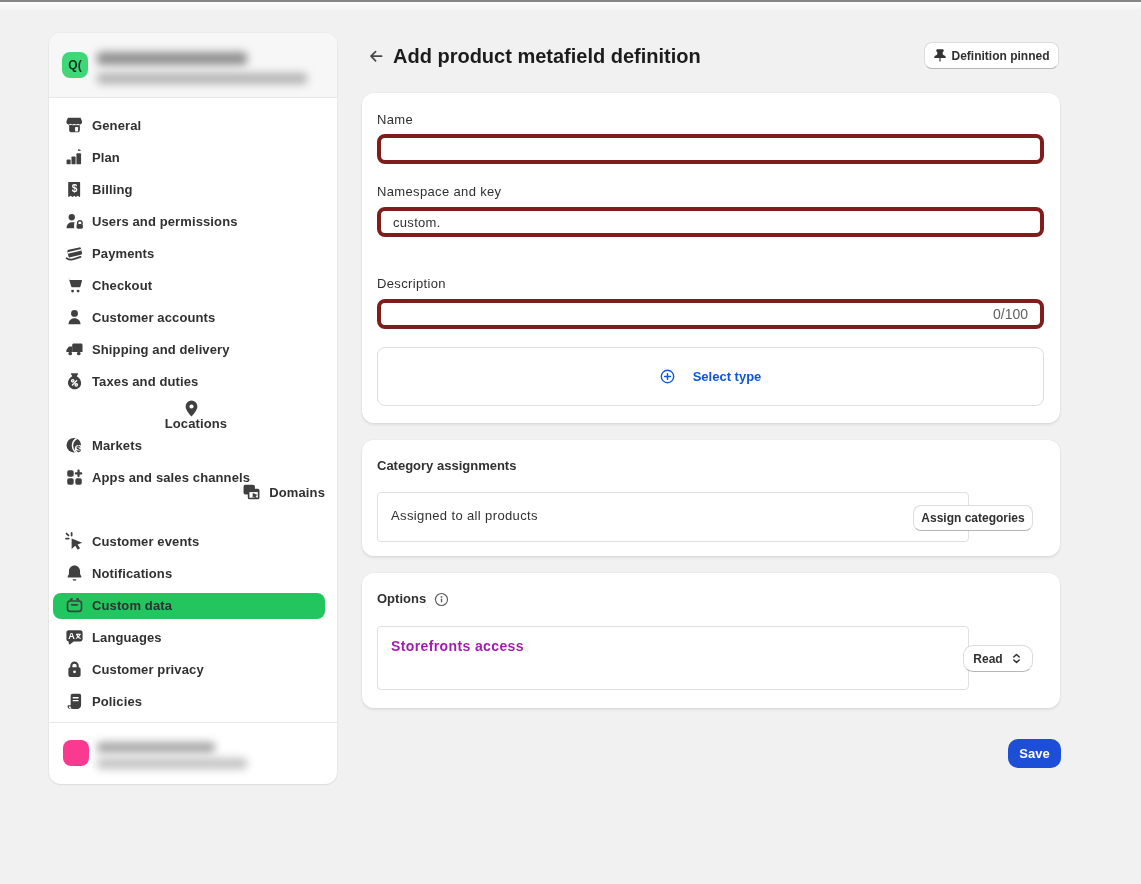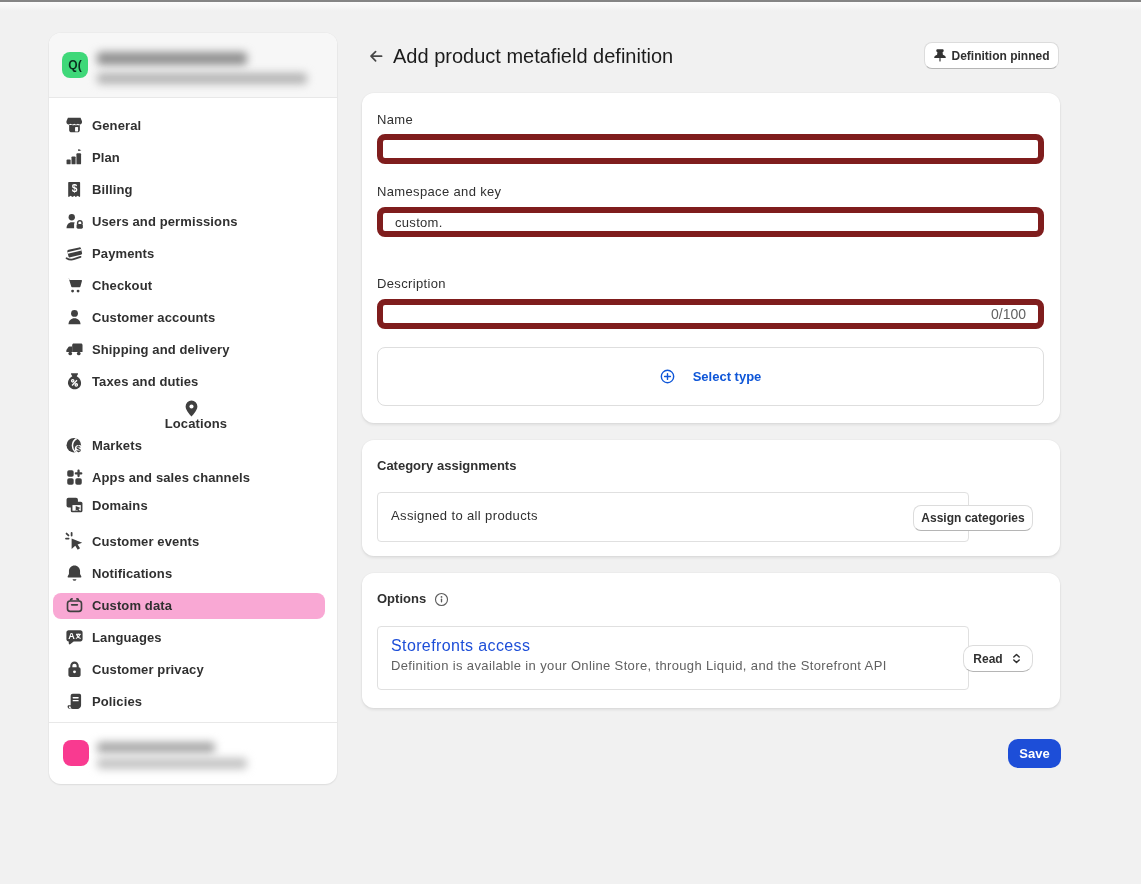--- a/index.html
+++ b/index.html
@@ -10,36 +10,36 @@
 .topfade { position:absolute; left:0; top:2px; width:1141px; height:9px; background:linear-gradient(#fdfdfd,#f1f1f1); }
 
 .side { position:absolute; left:49px; top:33px; width:288px; height:751px; background:#fff; border-radius:12px; box-shadow:0 1px 2px rgba(0,0,0,.07), 0 0 0 1px rgba(0,0,0,.02); }
 .shead { position:absolute; left:0; top:0; width:288px; height:65px; background:#f7f7f7; border-bottom:1px solid #e8e8e8; border-radius:12px 12px 0 0; }
 .gavatar { position:absolute; left:13px; top:19px; width:26px; height:26px; border-radius:8px; background:#3fd879; color:#0b2f1f; font-size:12px; font-weight:700; display:flex; align-items:center; justify-content:center; }
 .blur1 { position:absolute; left:48px; top:19px; width:150px; height:13px; background:#8f8f8f; border-radius:4px; filter:blur(4px); }
 .blur2 { position:absolute; left:48px; top:40px; width:210px; height:11px; background:#b3b3b3; border-radius:4px; filter:blur(4px); }
 .nav { position:absolute; left:0; top:66px; width:288px; }
 .row { position:absolute; left:4px; width:272px; height:26px; display:flex; align-items:center; padding-left:14px; border-radius:8px; color:#303030; font-size:13px; font-weight:600; letter-spacing:.12px; }
 .row svg { flex:0 0 auto; margin-right:10px; display:block; transform:scale(1.28); }
-.row.sel { background:#f9a8d4; }
+.row.sel { background:#22c55e; }
 .sfoot { position:absolute; left:0; top:689px; width:288px; height:62px; border-top:1px solid #e8e8e8; }
 .pavatar { position:absolute; left:14px; top:17px; width:26px; height:26px; border-radius:8px; background:#f93a90; }
 .blur3 { position:absolute; left:48px; top:19px; width:118px; height:11px; background:#a6a6a6; border-radius:4px; filter:blur(4px); }
 .blur4 { position:absolute; left:48px; top:35px; width:150px; height:11px; background:#c2c2c2; border-radius:4px; filter:blur(4px); }
 
 .backarrow { position:absolute; left:368px; top:49px; }
-h1 { position:absolute; left:393px; top:44px; font-size:20px; line-height:24px; font-weight:400; color:#1c1c1c; letter-spacing:0; }
+h1 { position:absolute; left:393px; top:44px; font-size:20px; line-height:24px; font-weight:700; color:#1c1c1c; letter-spacing:0; }
 .btn { background:#fff; border:1px solid #dcdcdc; border-bottom-color:#b5b5b5; border-radius:8px; display:flex; align-items:center; justify-content:center; color:#303030; font-weight:600; font-family:"Liberation Sans",sans-serif; }
 .pinned { position:absolute; left:924px; top:42px; width:135px; height:27px; font-size:12px; gap:6px; }
 .card { position:absolute; left:362px; width:698px; background:#fff; border-radius:12px; box-shadow:0 2px 3px rgba(0,0,0,.08), 0 0 0 1px rgba(0,0,0,.02); }
 .c1 { top:93px; height:330px; }
 .c2 { top:440px; height:116px; }
 .c3 { top:573px; height:135px; }
 .lab { position:absolute; left:15px; font-size:13px; line-height:20px; color:#303030; letter-spacing:0.35px; }
-.inp { position:absolute; left:15px; width:667px; height:30px; border:6px solid #7f1d1d; border-radius:8px; background:#fff; font-size:13px; color:#303030; display:flex; align-items:center; padding:0 12px; letter-spacing:0.3px; }
+.inp { position:absolute; left:15px; width:667px; height:30px; border:4px solid #7f1d1d; border-radius:8px; background:#fff; font-size:13px; color:#303030; display:flex; align-items:center; padding:0 12px; letter-spacing:0.3px; }
 .help { position:absolute; left:15px; font-size:13px; line-height:20px; color:#616161; letter-spacing:0; }
 .selbox { position:absolute; left:15px; top:254px; width:667px; height:59px; border:1px solid #dedede; border-radius:8px; display:flex; align-items:center; justify-content:center; gap:18px; color:#0e56d8; font-size:13px; font-weight:700; }
 .ctitle { position:absolute; left:15px; top:16px; font-size:13px; line-height:20px; font-weight:700; color:#303030; display:flex; align-items:center; gap:8px;text-align:center; }
 .ibox { position:absolute; left:15px; width:592px; border:1px solid #e0e0e0; border-radius:4px; }
 .save { position:absolute; left:1008px; top:739px; width:53px; height:29px; background:#1d4ed8; color:#fff; border-radius:10px; font-size:13px; font-weight:700; display:flex; align-items:center; justify-content:center; }
 </style>
 </head>
 <body>
 <div id="page">
   <div class="topbar"></div>
@@ -162,21 +162,21 @@
           <svg width="15" height="15" viewBox="0 0 14 14">
             <g fill="#404040">
               <rect x="1.7" y="1.7" width="4.7" height="4.7" rx="1.3"></rect>
               <rect x="1.7" y="7.6" width="4.7" height="4.7" rx="1.3"></rect>
               <rect x="7.6" y="7.6" width="4.7" height="4.7" rx="1.3"></rect>
               <path d="M9.95 1.2c.46 0 .83.37.83.83v1.14h1.14a.83.83 0 0 1 0 1.66h-1.14v1.14a.83.83 0 0 1-1.66 0V4.83H7.98a.83.83 0 0 1 0-1.66h1.14V2.03c0-.46.37-.83.83-.83z"></path>
             </g>
           </svg>
           <span>Apps and sales channels</span>
         </div>
-        <div class="row" style="top: 393px;">
+        <div class="row" style="top: 380px; justify-content: flex-end;">
           <svg width="15" height="15" viewBox="0 0 14 14">
             <rect x="1.2" y="1.4" width="8.3" height="7" rx="1.4" fill="#404040"></rect>
             <rect x="4.3" y="4.3" width="8.5" height="7.7" rx="1.2" fill="#404040"></rect>
             <rect x="5.5" y="6.7" width="6.1" height="4.1" fill="#fff"></rect>
             <path d="M7.9 7.3l3.6 1.45-1.6.72 1.05 1.55-1.1.68-1-1.55-1 1.05z" fill="#404040"></path>
           </svg>
           <span>Domains</span>
         </div>
         <div class="row" style="top: 429.5px;">
           <svg width="15" height="15" viewBox="0 0 14 14">
@@ -287,22 +287,21 @@
 
   <div class="card c3">
     <div class="ctitle">Options
       <svg width="15" height="15" viewBox="0 0 16 16">
           <circle cx="8" cy="8" r="6.4" fill="none" stroke="#5c5c5c" stroke-width="1.2"></circle>
           <circle cx="8" cy="5.2" r=".95" fill="#5c5c5c"></circle>
           <rect x="7.3" y="7" width="1.4" height="4.2" rx=".7" fill="#5c5c5c"></rect>
         </svg>
     </div>
     <div class="ibox" style="top:53px; height:64px;">
-      <div style="position:absolute; left:13px; top:9px; font-size:16px; line-height:20px; color:#1d4ed8; letter-spacing:0.38px;">Storefronts access</div>
-      <div style="position:absolute; left:13px; top:29px; font-size:13px; line-height:20px; color:#616161; letter-spacing:0.36px;">Definition is available in your Online Store, through Liquid, and the Storefront API</div>
+      <div style="position:absolute; left:13px; top:9px; font-size:14px; line-height:20px; color:#a21caf; letter-spacing:0.38px;font-weight:bold;">Storefronts access</div>
       <div class="btn" style="position:absolute; left:585px; top:18px; width:70px; height:27px; font-size:12px; border-radius:10px; gap:7px;">Read
         <svg width="13" height="13" viewBox="0 0 14 14">
             <path d="M4.1 5.4 7 2.6l2.9 2.8M4.1 8.6 7 11.4l2.9-2.8" stroke="#303030" stroke-width="1.6" fill="none" stroke-linecap="round" stroke-linejoin="round"></path>
           </svg>
       </div>
     </div>
   </div>
 
   <div class="save">Save</div>
 </div>

